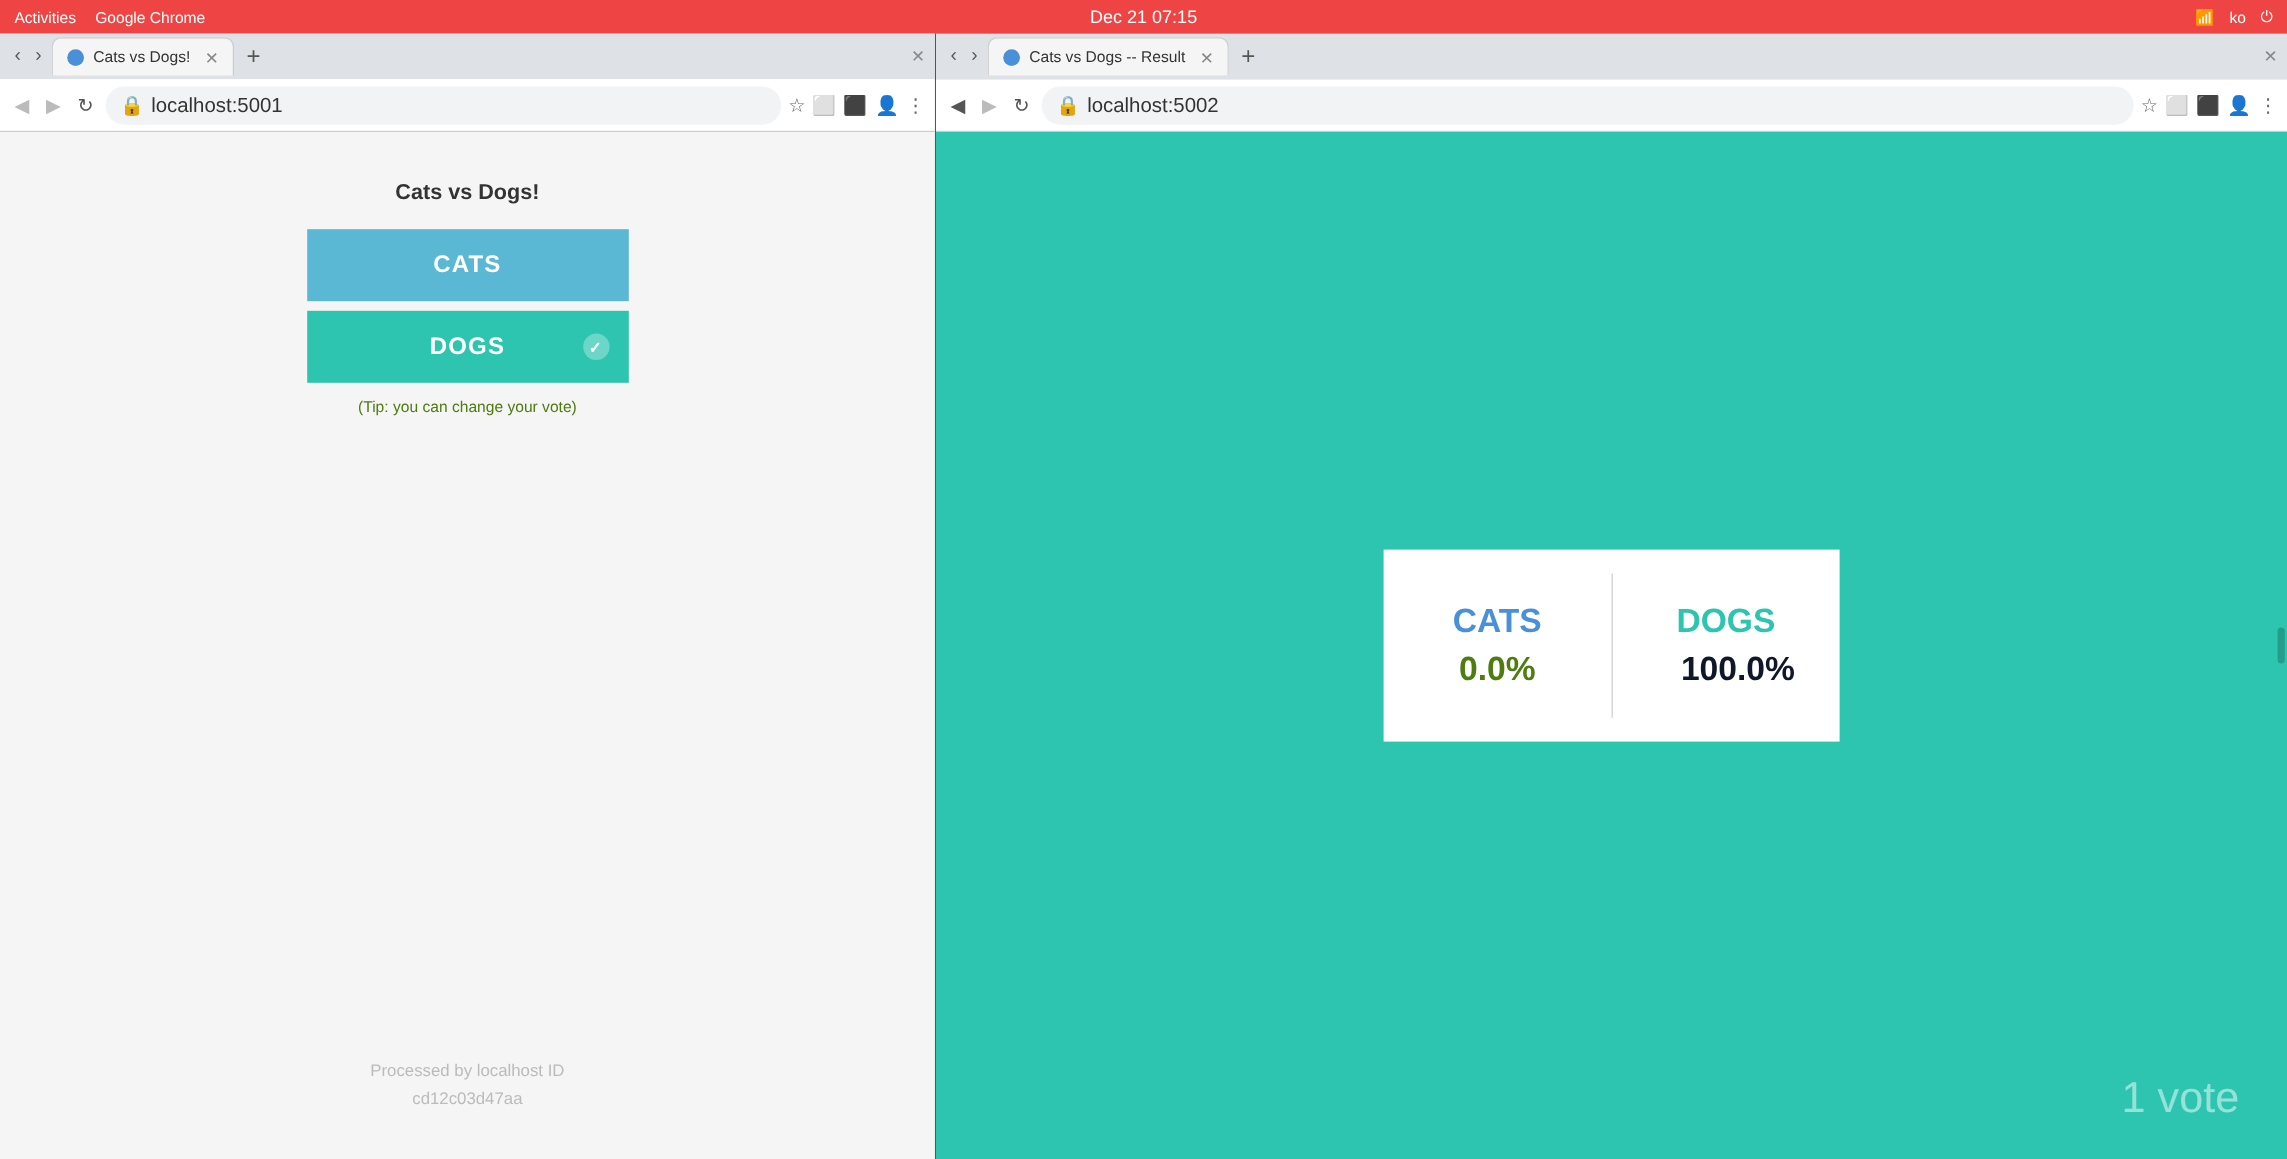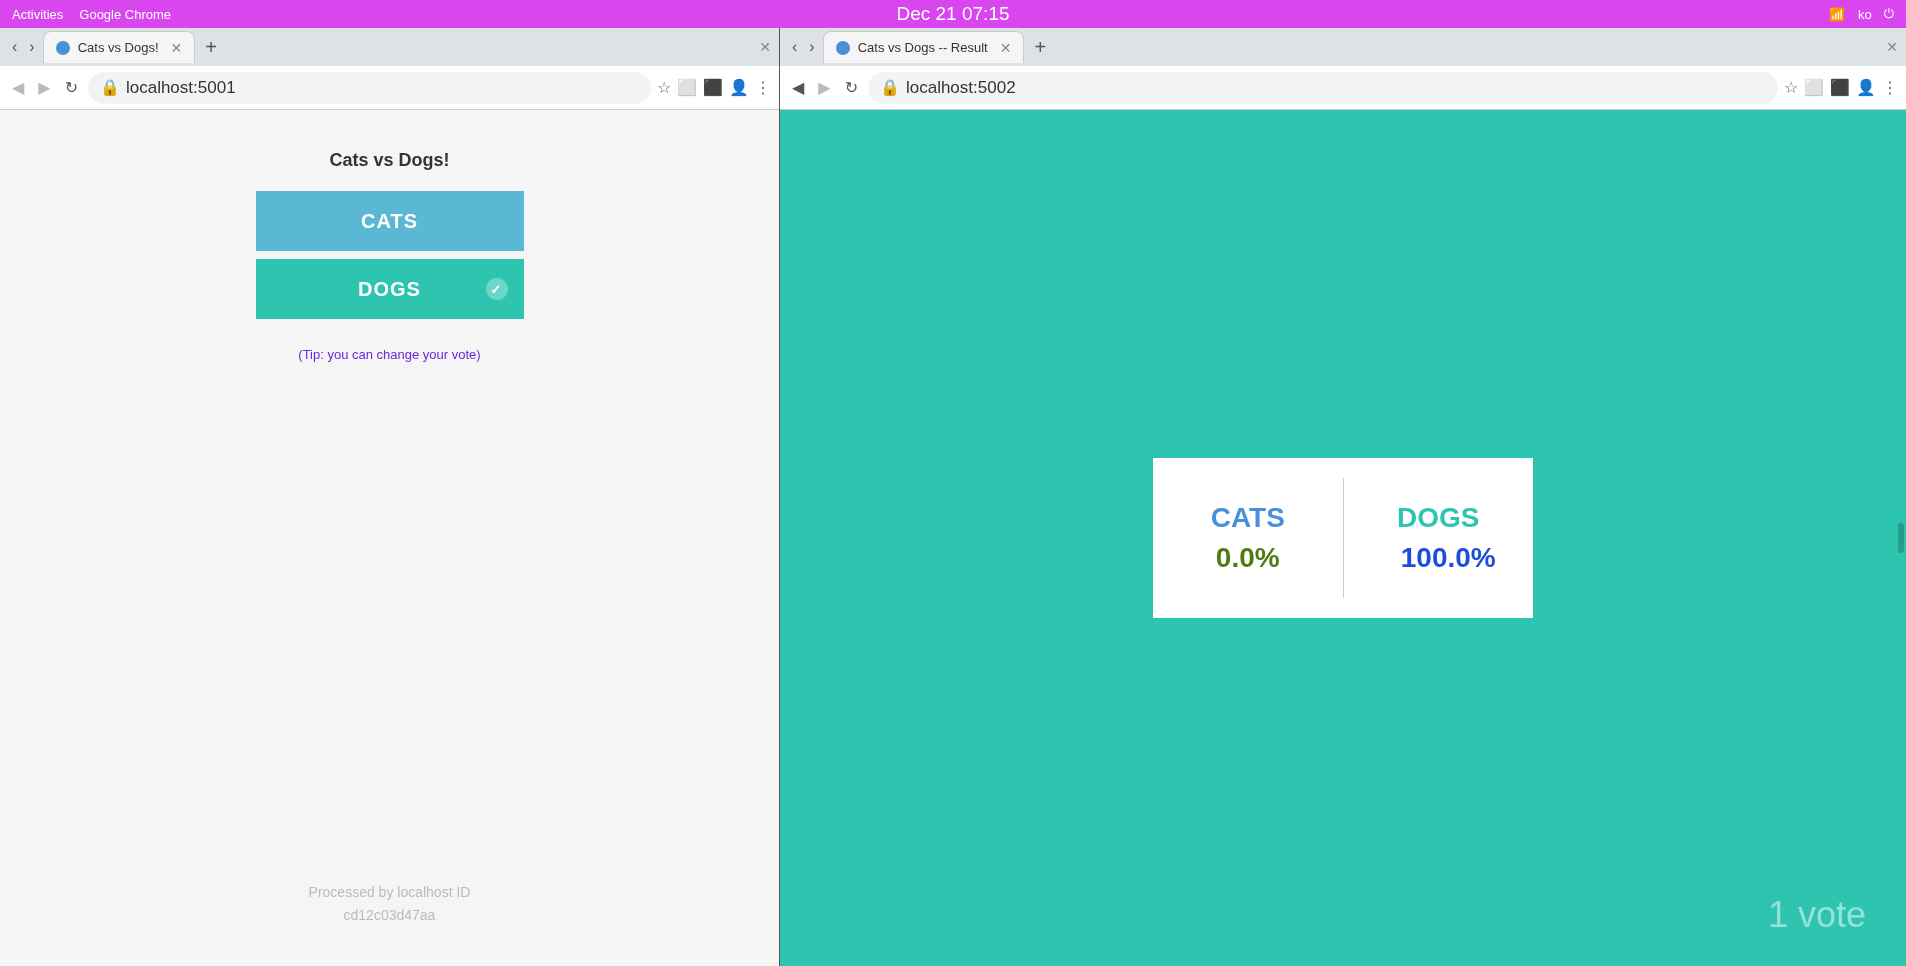--- a/index.html
+++ b/index.html
@@ -1,26 +1,26 @@
 <!DOCTYPE html>
 <html><head>
   <meta charset="utf-8">
   <style>
     * { margin: 0; padding: 0; box-sizing: border-box; }
     body { font-family: Arial, sans-serif; background: #2b2b2b; width: 1906px; height: 966px; overflow: hidden; }
 
     
     .os-bar {
       display: flex; align-items: center; justify-content: space-between;
-      background: #d946ef; color: #fff; height: 28px; padding: 0 12px;
+      background: #ef4444; color: #fff; height: 28px; padding: 0 12px;
       font-size: 13px;
     }
     .os-bar-left { display: flex; align-items: center; gap: 16px; }
     .os-bar-right { display: flex; align-items: center; gap: 12px; }
-    .os-bar-center { position: absolute; left: 50%; transform: translateX(-50%); font-size: 19px; color: #fff; text-align: center; }
+    .os-bar-center { position: absolute; left: 50%; transform: translateX(-50%); font-size: 15px; color: #fff; text-align: center; }
 
     
     .browsers { display: flex; height: calc(966px - 28px); }
 
     
     .browser-left { width: 780px; background: #f5f5f5; display: flex; flex-direction: column; border-right: 1px solid #555; }
     
     .browser-right { flex: 1; background: #2dc5b0; display: flex; flex-direction: column; }
 
     
@@ -65,41 +65,41 @@
       width: 268px; height: 60px; border: none; cursor: pointer; font-size: 20px; font-weight: bold;
       color: #fff; letter-spacing: 1px; margin-bottom: 4px; display: flex; align-items: center; justify-content: center;
       position: relative;
     }
     .vote-btn.cats { background: #5bb8d4; }
     .vote-btn.dogs { background: #2dc5b0; }
     .vote-check {
       position: absolute; right: 16px; width: 22px; height: 22px; background: rgba(255,255,255,0.3);
       border-radius: 50%; display: flex; align-items: center; justify-content: center; font-size: 13px; color: #fff;
     }
-    .tip-text { font-size: 13px; color: #6d28d9; margin-top: 24px; }
+    .tip-text { font-size: 13px; color: #4d7c0f; margin-top: 8px; }
     .container-info {
       position: absolute; bottom: 40px; text-align: center; color: #bbb; font-size: 14px; line-height: 1.6;
     }
 
     
     .page-content-right {
       flex: 1; background: #2dc5b0; display: flex; flex-direction: column; align-items: center; justify-content: center;
       position: relative;
     }
     .result-card {
       background: #fff; display: flex; width: 380px; height: 160px;
     }
     .result-side {
       flex: 1; display: flex; flex-direction: column; align-items: center; justify-content: center; gap: 8px;
     }
     .result-divider { width: 1px; background: #ccc; align-self: stretch; margin: 20px 0; }
     .result-label { font-size: 28px; font-weight: bold; color: #4a90d9; }
     .result-label.dogs-label { color: #2dc5b0; }
     .result-pct { font-size: 28px; font-weight: bold; color: #4d7c0f; }
-    .result-pct.dogs-pct { color: #1d4ed8; margin-left: 20px; }
+    .result-pct.dogs-pct { color: #0f172a; margin-left: 20px; }
     .vote-count {
       position: absolute; bottom: 30px; right: 40px; font-size: 36px; color: rgba(255,255,255,0.5);
     }
 
     
     .scroll-hint {
       position: absolute; right: 2px; top: 50%; transform: translateY(-50%);
       width: 6px; height: 30px; background: rgba(0,0,0,0.2); border-radius: 3px;
     }
   </style>

